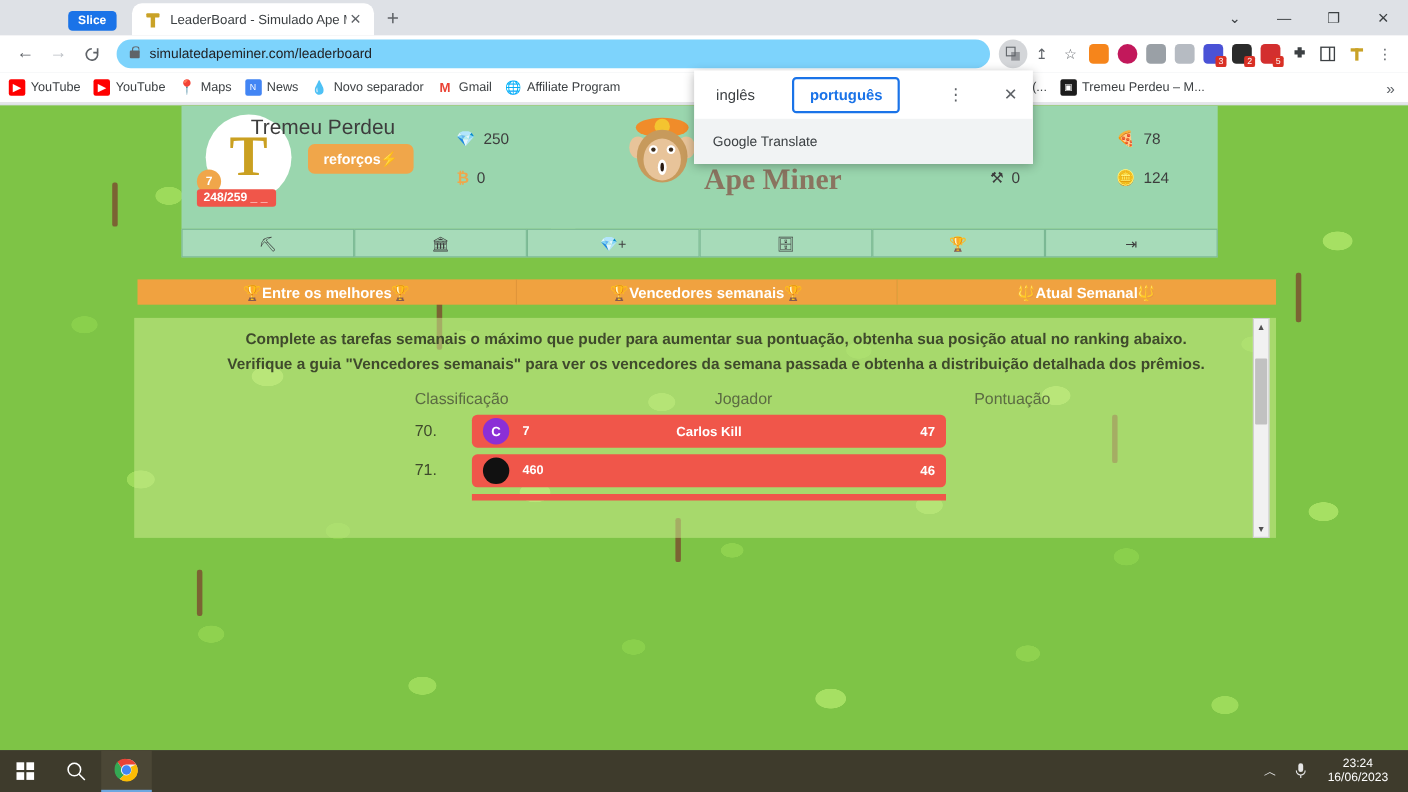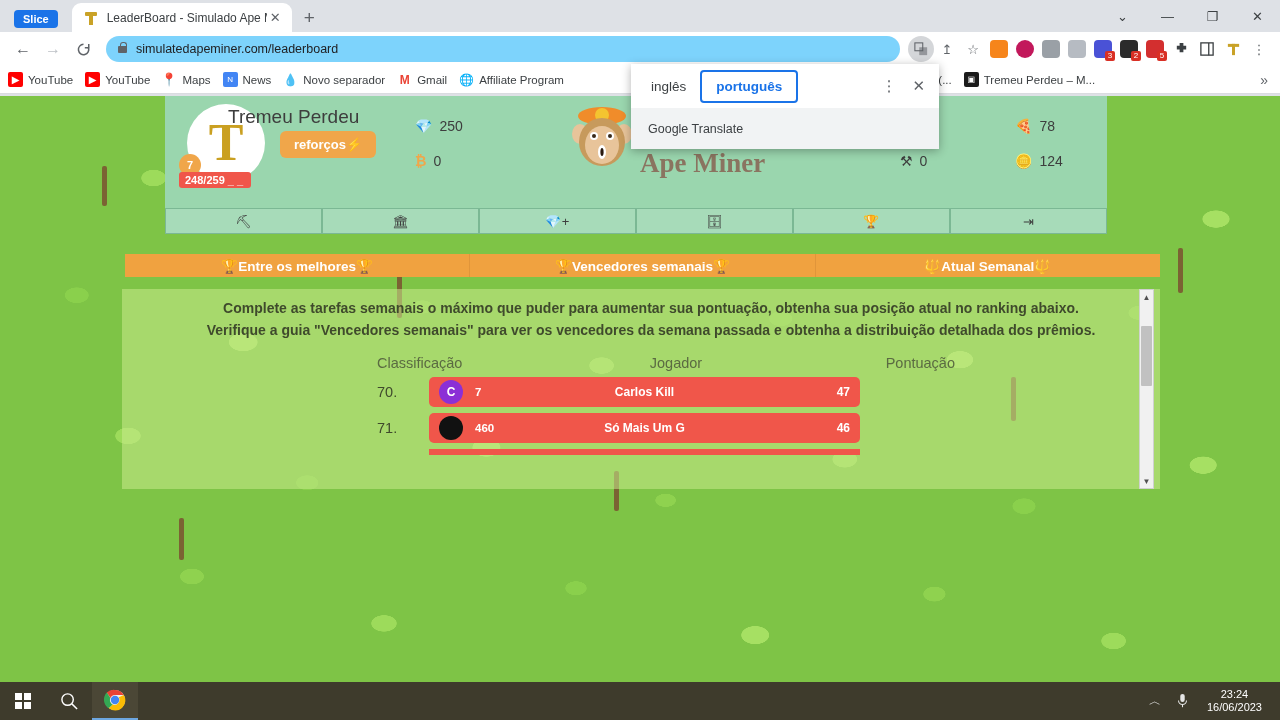--- a/index.html
+++ b/index.html
@@ -5,21 +5,21 @@
   * { box-sizing: border-box; margin: 0; padding: 0; }
   html, body {
     width: 1280px; height: 720px; overflow: hidden;
     font-family: "Liberation Sans", sans-serif;
     background: #3a3a2e;
   }
 
   
   .browser { position: absolute; left:0; top:0; width:1280px; height:682px; background:#dee1e6; }
 
-  .tabstrip { position:relative; height:32px; background:#dee1e6; display:flex; align-items:flex-end; }
+  .tabstrip { position:relative; height:32px; background:#dee1e6; display:flex; align-items:flex-end;padding-left:48px; }
   .slice-btn {
     margin-left:14px; margin-bottom:4px; background:#1a73e8; color:#fff;
     font-size:11px; font-weight:bold; padding:3px 9px; border-radius:4px;
   }
   .tab {
     margin-left:14px; height:29px; background:#fff; border-radius:9px 9px 0 0;
     display:flex; align-items:center; padding:0 8px 0 12px; min-width:220px; position:relative;
   }
   .tab-fav { width:14px; height:14px; margin-right:9px; flex:none; position:relative; }
   .tab-fav::before { content:""; position:absolute; left:5px; top:2px; width:4px; height:12px; background:#c9a227; }
@@ -153,21 +153,21 @@
 
   .vscroll { position:absolute; right:6px; top:0; width:15px; height:200px; background:#f1f1f1;
              border:1px solid #d0d0d0; }
   .vs-arrow { height:14px; display:flex; align-items:center; justify-content:center;
               font-size:8px; color:#505050; }
   .vs-thumb { position:absolute; left:1px; top:36px; width:11px; height:60px; background:#c1c1c1; border-radius:1px; }
 
   
   .gt { position:absolute; left:631px; top:64px; width:308px; height:85px; background:#fff;
         box-shadow:0 2px 9px rgba(0,0,0,.3); z-index:50; }
-  .gt-top { height:44px; display:flex; align-items:center; padding:0 6px; }
+  .gt-top { height:44px; display:flex; align-items:center; padding:0 6px;gap:20px; }
   .gt-opt { font-size:13.5px; color:#3c4043; padding:7px 14px; cursor:pointer; }
   .gt-opt.sel { color:#1a73e8; font-weight:bold; border:2px solid #1a73e8; border-radius:4px; }
   .gt-kebab { margin-left:auto; font-size:15px; color:#5f6368; cursor:pointer; padding:0 8px; letter-spacing:0; }
   .gt-x { font-size:15px; color:#5f6368; cursor:pointer; padding:0 8px; }
   .gt-bot { height:41px; background:#f1f3f4; display:flex; align-items:center; padding-left:17px; }
   .gt-brand { font-size:12.5px; color:#3c4043; }
 
   
   .taskbar { position:absolute; left:0; top:682px; width:1280px; height:38px; background:#3e3b2c;
              display:flex; align-items:center; }
@@ -425,21 +425,20 @@
           <span class="lname">Carlos Kill</span>
           <span class="lscore">47</span>
         </div>
       </div>
 
       <div class="lrow">
         <span class="lrank">71.</span>
         <div class="lpill">
           <span class="lav" style="background:#111"></span>
           <span class="lid">460</span>
-          <span class="lname">Só Mais Um G</span>
           <span class="lscore">46</span>
         </div>
       </div>
 
       <div class="lrow" style="height:6px;overflow:hidden">
         <span class="lrank"></span>
         <div class="lpill"></div>
       </div>
 
       <div class="vscroll">

